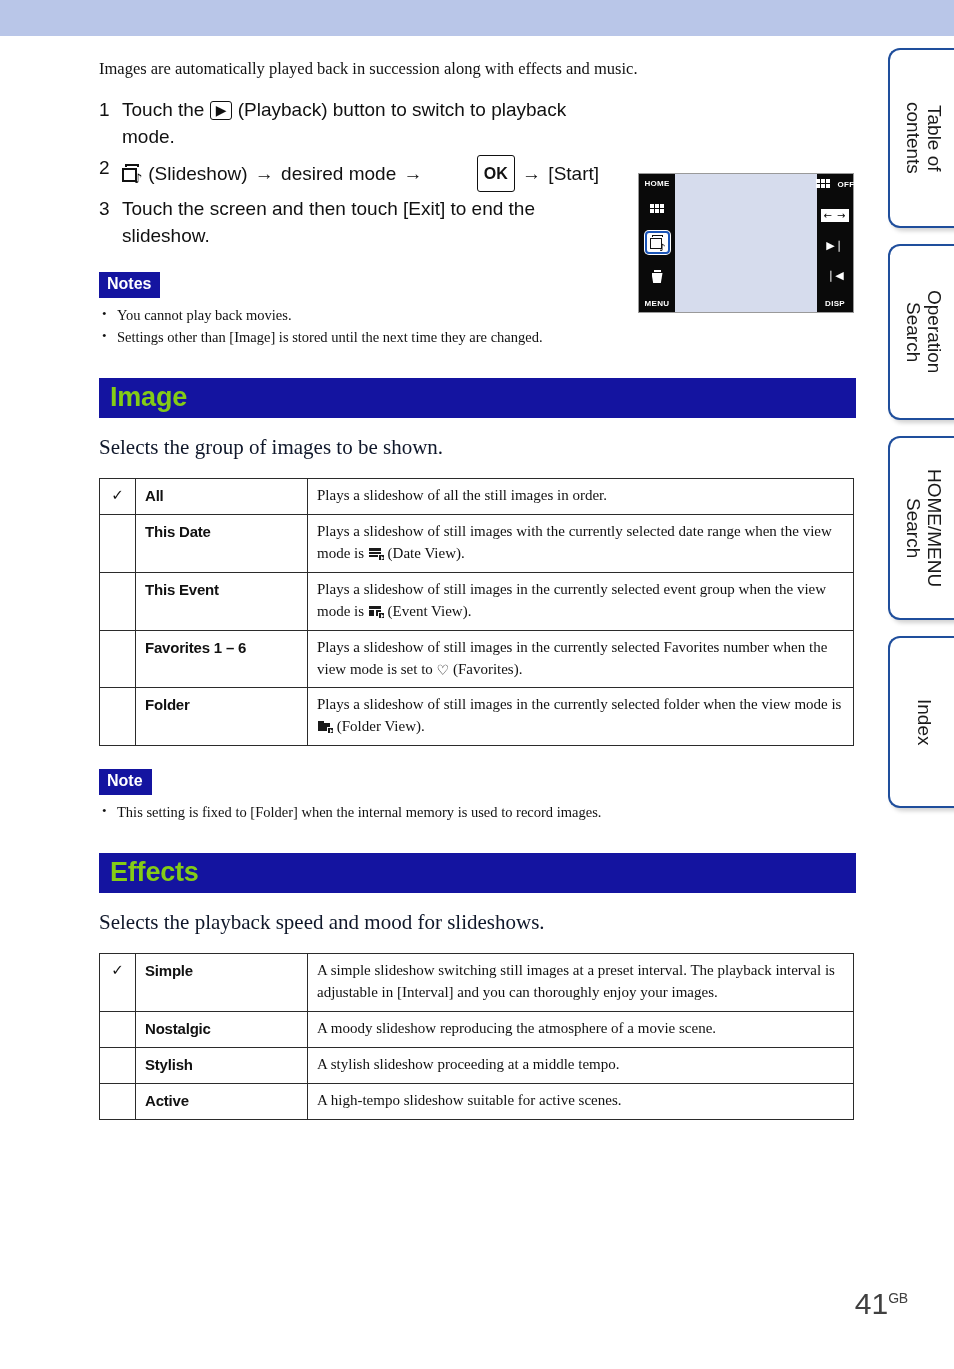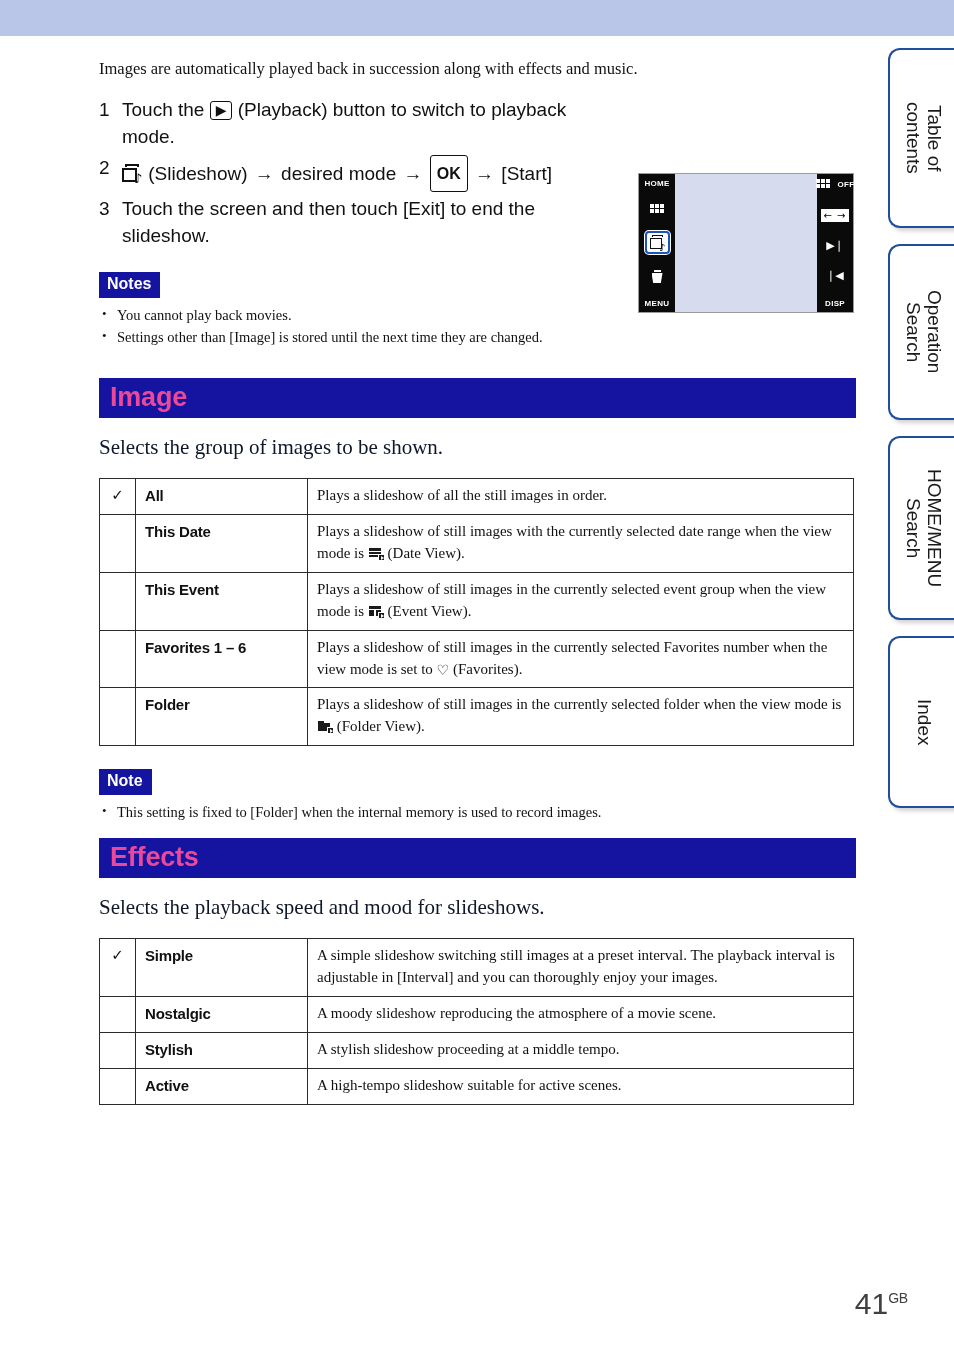--- a/index.html
+++ b/index.html
@@ -73,21 +73,21 @@
     display: inline-block;
     border: 1.5px solid #111;
     border-radius: 3px;
     padding: 0 5px;
     font-size: 14px;
     line-height: 17px;
     vertical-align: 1px;
     font-family: "Liberation Sans", sans-serif;
     background: #fff;
   }
-  .key-box.ok { font-weight: bold; font-size: 16px; padding: 8px 6px; line-height: 19px; }
+  .key-box.ok { font-weight: bold; font-size: 16px; padding: 8px 6px; line-height: 19px; margin-left: 47px; }
   .arrow { font-size: 19px; padding: 0 2px; }
 
   
   .ss-glyph {
     display: inline-block;
     position: relative;
     width: 19px; height: 19px;
     vertical-align: -3px;
     margin-right: 2px;
   }
@@ -202,21 +202,21 @@
   }
   .bullets li:before {
     content: "\2022";
     position: absolute; left: 3px; top: 0;
     font-size: 13px;
   }
 
   
   .section-bar {
     background: #1414a0;
-    color: #ec4899;
+    color: #84cc16;
     font-family: "Liberation Sans", sans-serif;
     font-weight: bold;
     font-size: 27px;
     line-height: 37px;
     padding: 1px 0 2px 11px;
     letter-spacing: -0.2px;
   }
   .section-desc {
     font-size: 21px;
     color: #0f172a;
@@ -447,21 +447,21 @@
     </table>
   </div>
 
   <div style="margin-top:23px;">
     <span class="note-badge">Note</span>
     <ul class="bullets">
       <li>This setting is fixed to [Folder] when the internal memory is used to record images.</li>
     </ul>
   </div>
 
-  <div style="margin-top:15px;">
+  <div style="margin-top:30px;">
     <div class="section-bar">Effects</div>
     <div class="section-desc">Selects the playback speed and mood for slideshows.</div>
 
     <table class="opt">
       <tbody>
         <tr>
           <td class="c-check">
             <span class="check">✓</span>
           </td>
           <td class="c-name">Simple</td>

